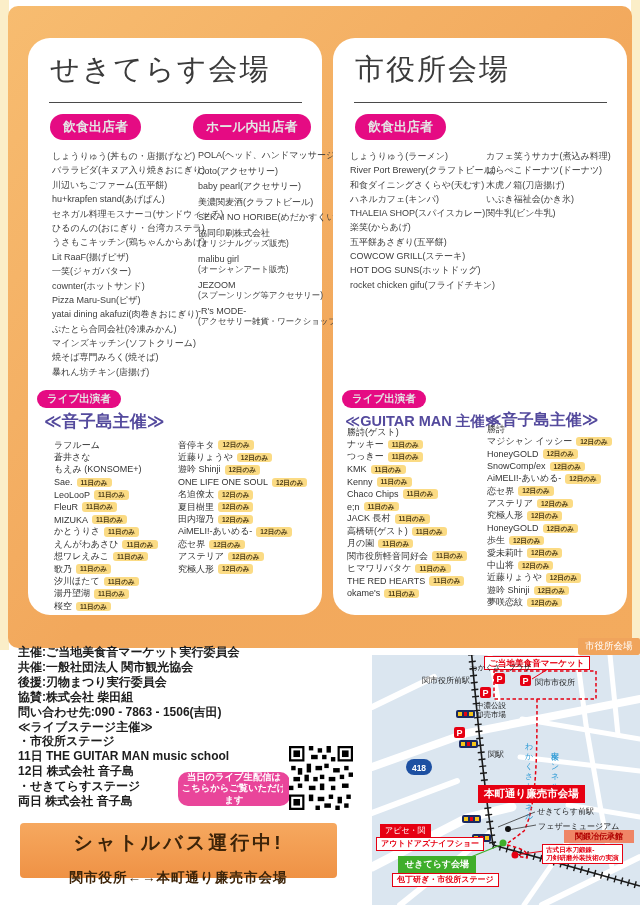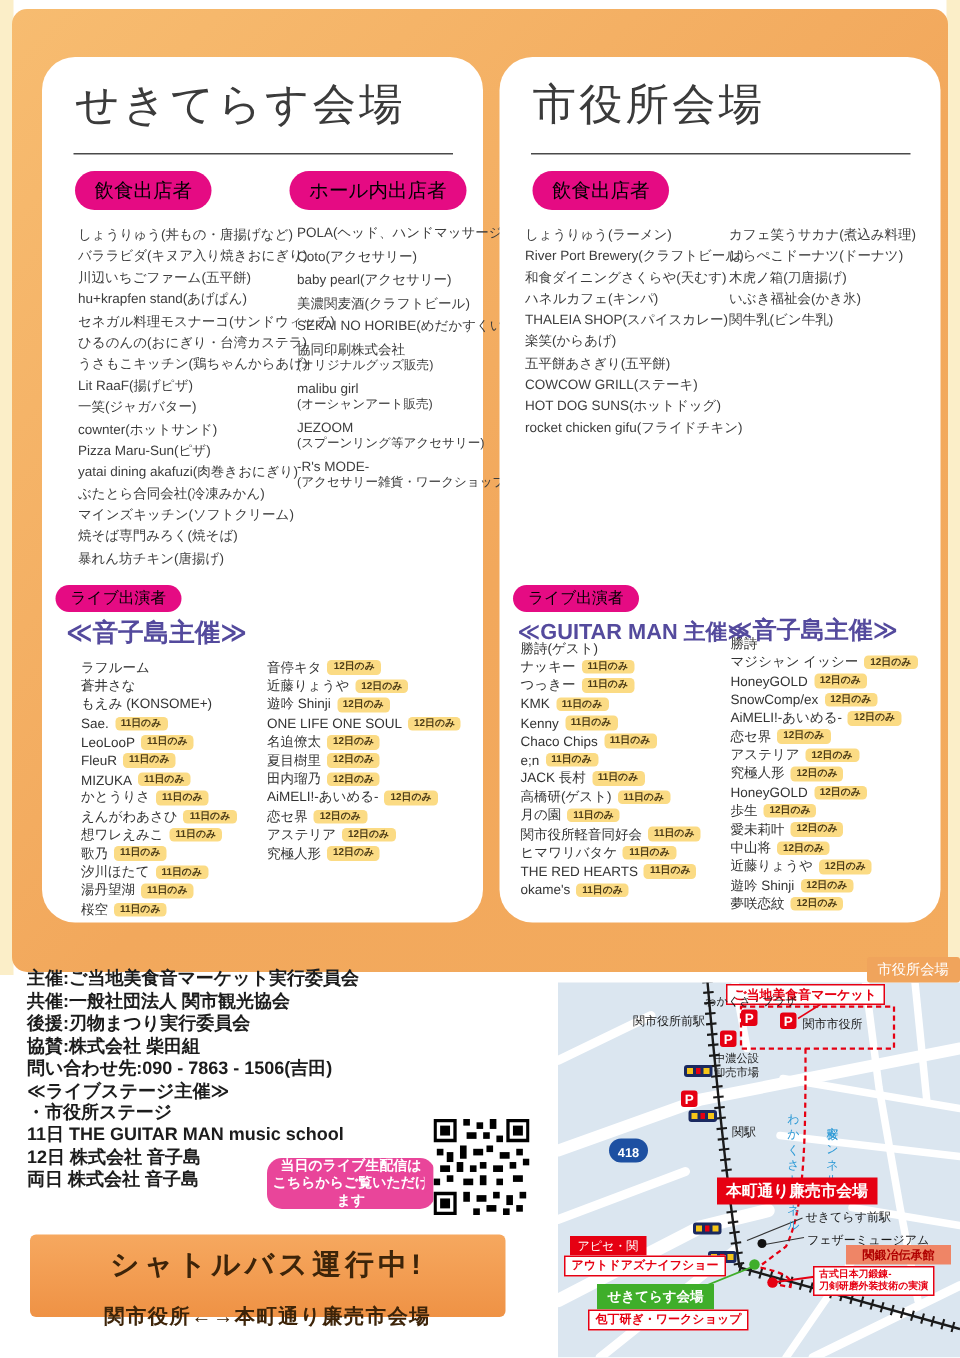--- a/index.html
+++ b/index.html
@@ -7,21 +7,21 @@
   #page{position:relative;width:640px;height:905px;background:#fff;overflow:hidden;}
   .edge-strip{position:absolute;top:0;width:9px;height:650px;background:#fbeec8;z-index:1;}
   #orange-bg{position:absolute;left:8px;top:6px;width:624px;height:642px;
     background:linear-gradient(135deg,#f7bc70 0%,var(--orange,#f2a85c) 55%,#f3ab5e 100%);
     border-radius:10px;z-index:2;}
   .panel{position:absolute;top:38px;width:294px;height:577px;background:#fff;border-radius:22px;z-index:3;}
   #panel-left{left:28px;}
   #panel-right{left:333px;}
   .panel-title{position:absolute;left:22px;top:12px;font-size:29px;letter-spacing:2px;color:#3b3b3b;font-weight:500;white-space:nowrap;}
   .title-rule{position:absolute;left:21px;top:64px;width:253px;border-top:1.6px solid #4a4a4a;}
-  .badge{position:absolute;background:var(--pink,#e50b83);color:#000000;font-weight:normal;border-radius:14px;
+  .badge{position:absolute;background:var(--pink,#e50b83);color:#e5e5e5;font-weight:bold;border-radius:14px;
     font-size:13px;padding:4px 13px;white-space:nowrap;}
   .badge.small{font-size:10.5px;padding:2px 10px;border-radius:11px;}
   .food-list{position:absolute;margin:0;padding:0;list-style:none;font-size:9px;color:#3c3c3c;}
   .food-list li{height:14.4px;line-height:14.4px;white-space:nowrap;}
   .food-list.wide li{height:14.3px;line-height:14.3px;}
   .hall-list{position:absolute;font-size:9px;color:#3c3c3c;}
   .hall-item{margin-bottom:5px;}
   .hall-item div{line-height:10.5px;white-space:nowrap;}
   .hall-sub{font-size:8.4px;}
   .live-header{position:absolute;color:var(--purple,#544a9d);font-weight:bold;white-space:nowrap;}
@@ -463,20 +463,21 @@
 
   <div class="info-line">主催:ご当地美食音マーケット実行委員会</div>
       <div class="info-line">共催:一般社団法人 関市観光協会</div>
       <div class="info-line">後援:刃物まつり実行委員会</div>
       <div class="info-line">協賛:株式会社 柴田組</div>
       <div class="info-line">問い合わせ先:090 - 7863 - 1506(吉田)</div>
       <div class="info-line">≪ライブステージ主催≫</div>
       <div class="info-line">・市役所ステージ</div>
       <div class="info-line">11日 THE GUITAR MAN music school</div>
       <div class="info-line">12日 株式会社 音子島</div>
+      <div class="info-line">・せきてらすステージ</div>
       <div class="info-line">両日 株式会社 音子島</div>
     </div>
 
   <div id="bubble">
     <span>当日のライブ生配信は</span>
     <span>こちらからご覧いただけます</span>
   </div>
 
   <div id="qr">
     <svg width="64" height="64" viewBox="0 0 29 29">
@@ -632,20 +633,20 @@
     </div>
     <div class="m-label" style="left:116px;top:95px">関駅</div>
     <div class="m-tunnel" style="left:150px;top:82px">わかくさトンネル</div>
     <div class="m-tunnel" style="left:176px;top:90px">安桜トンネル</div>
     <div class="m-redbanner" style="left:106px;top:130px">本町通り廉売市会場</div>
     <div class="m-label" style="left:165px;top:152px">せきてらす前駅</div>
     <div class="m-label" style="left:166px;top:167px">フェザーミュージアム</div>
     <div class="m-apise" style="left:8px;top:169px">アピセ・関</div>
     <div class="m-redbox" style="left:4px;top:182px;font-size:8px">アウトドアズナイフショー</div>
     <div class="m-green" style="left:26px;top:201px">せきてらす会場</div>
-    <div class="m-redbox" style="left:20px;top:218px;font-size:8px">包丁研ぎ・ワークショップ</div>
+    <div class="m-redbox" style="left:20px;top:218px;font-size:8px">包丁研ぎ・市役所ステージ</div>
     <div class="m-denshokan" style="left:192px;top:175px">関鍛冶伝承館</div>
     <div class="m-kajiden" style="left:170px;top:189px">
       <div>古式日本刀鍛錬-</div>
       <div>刀剣研磨外装技術の実演</div>
     </div>
   </div>
 </div>
 
 </body></html>

